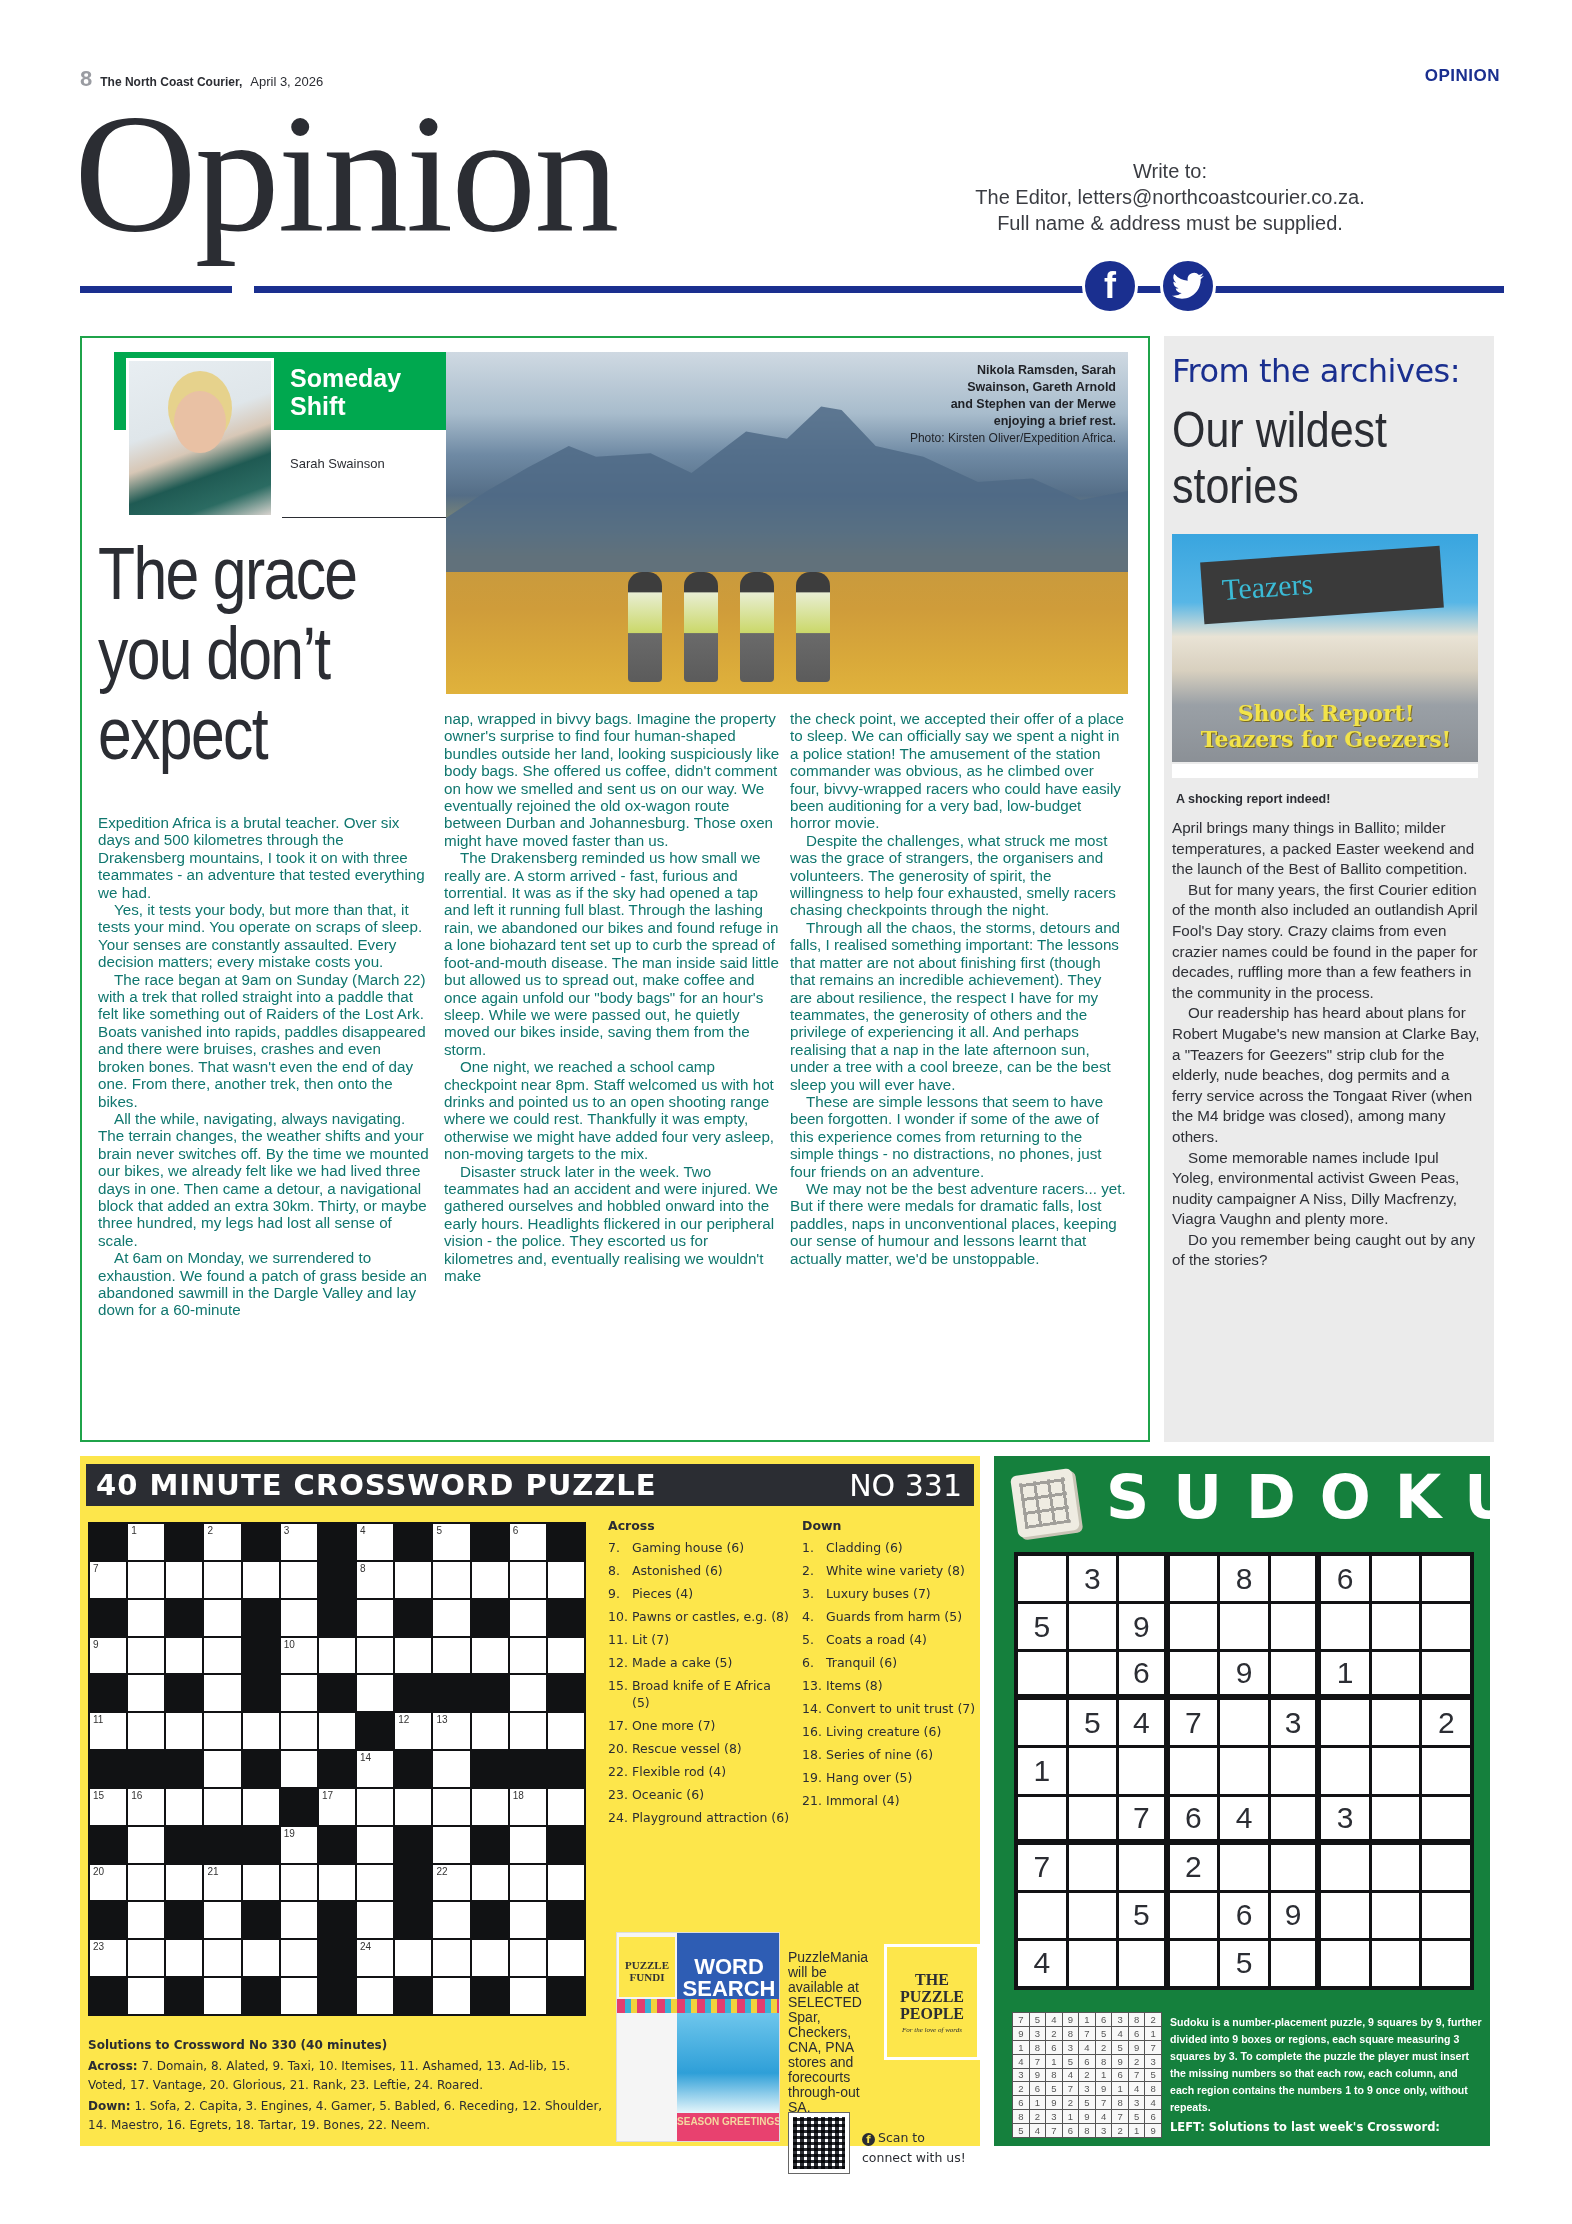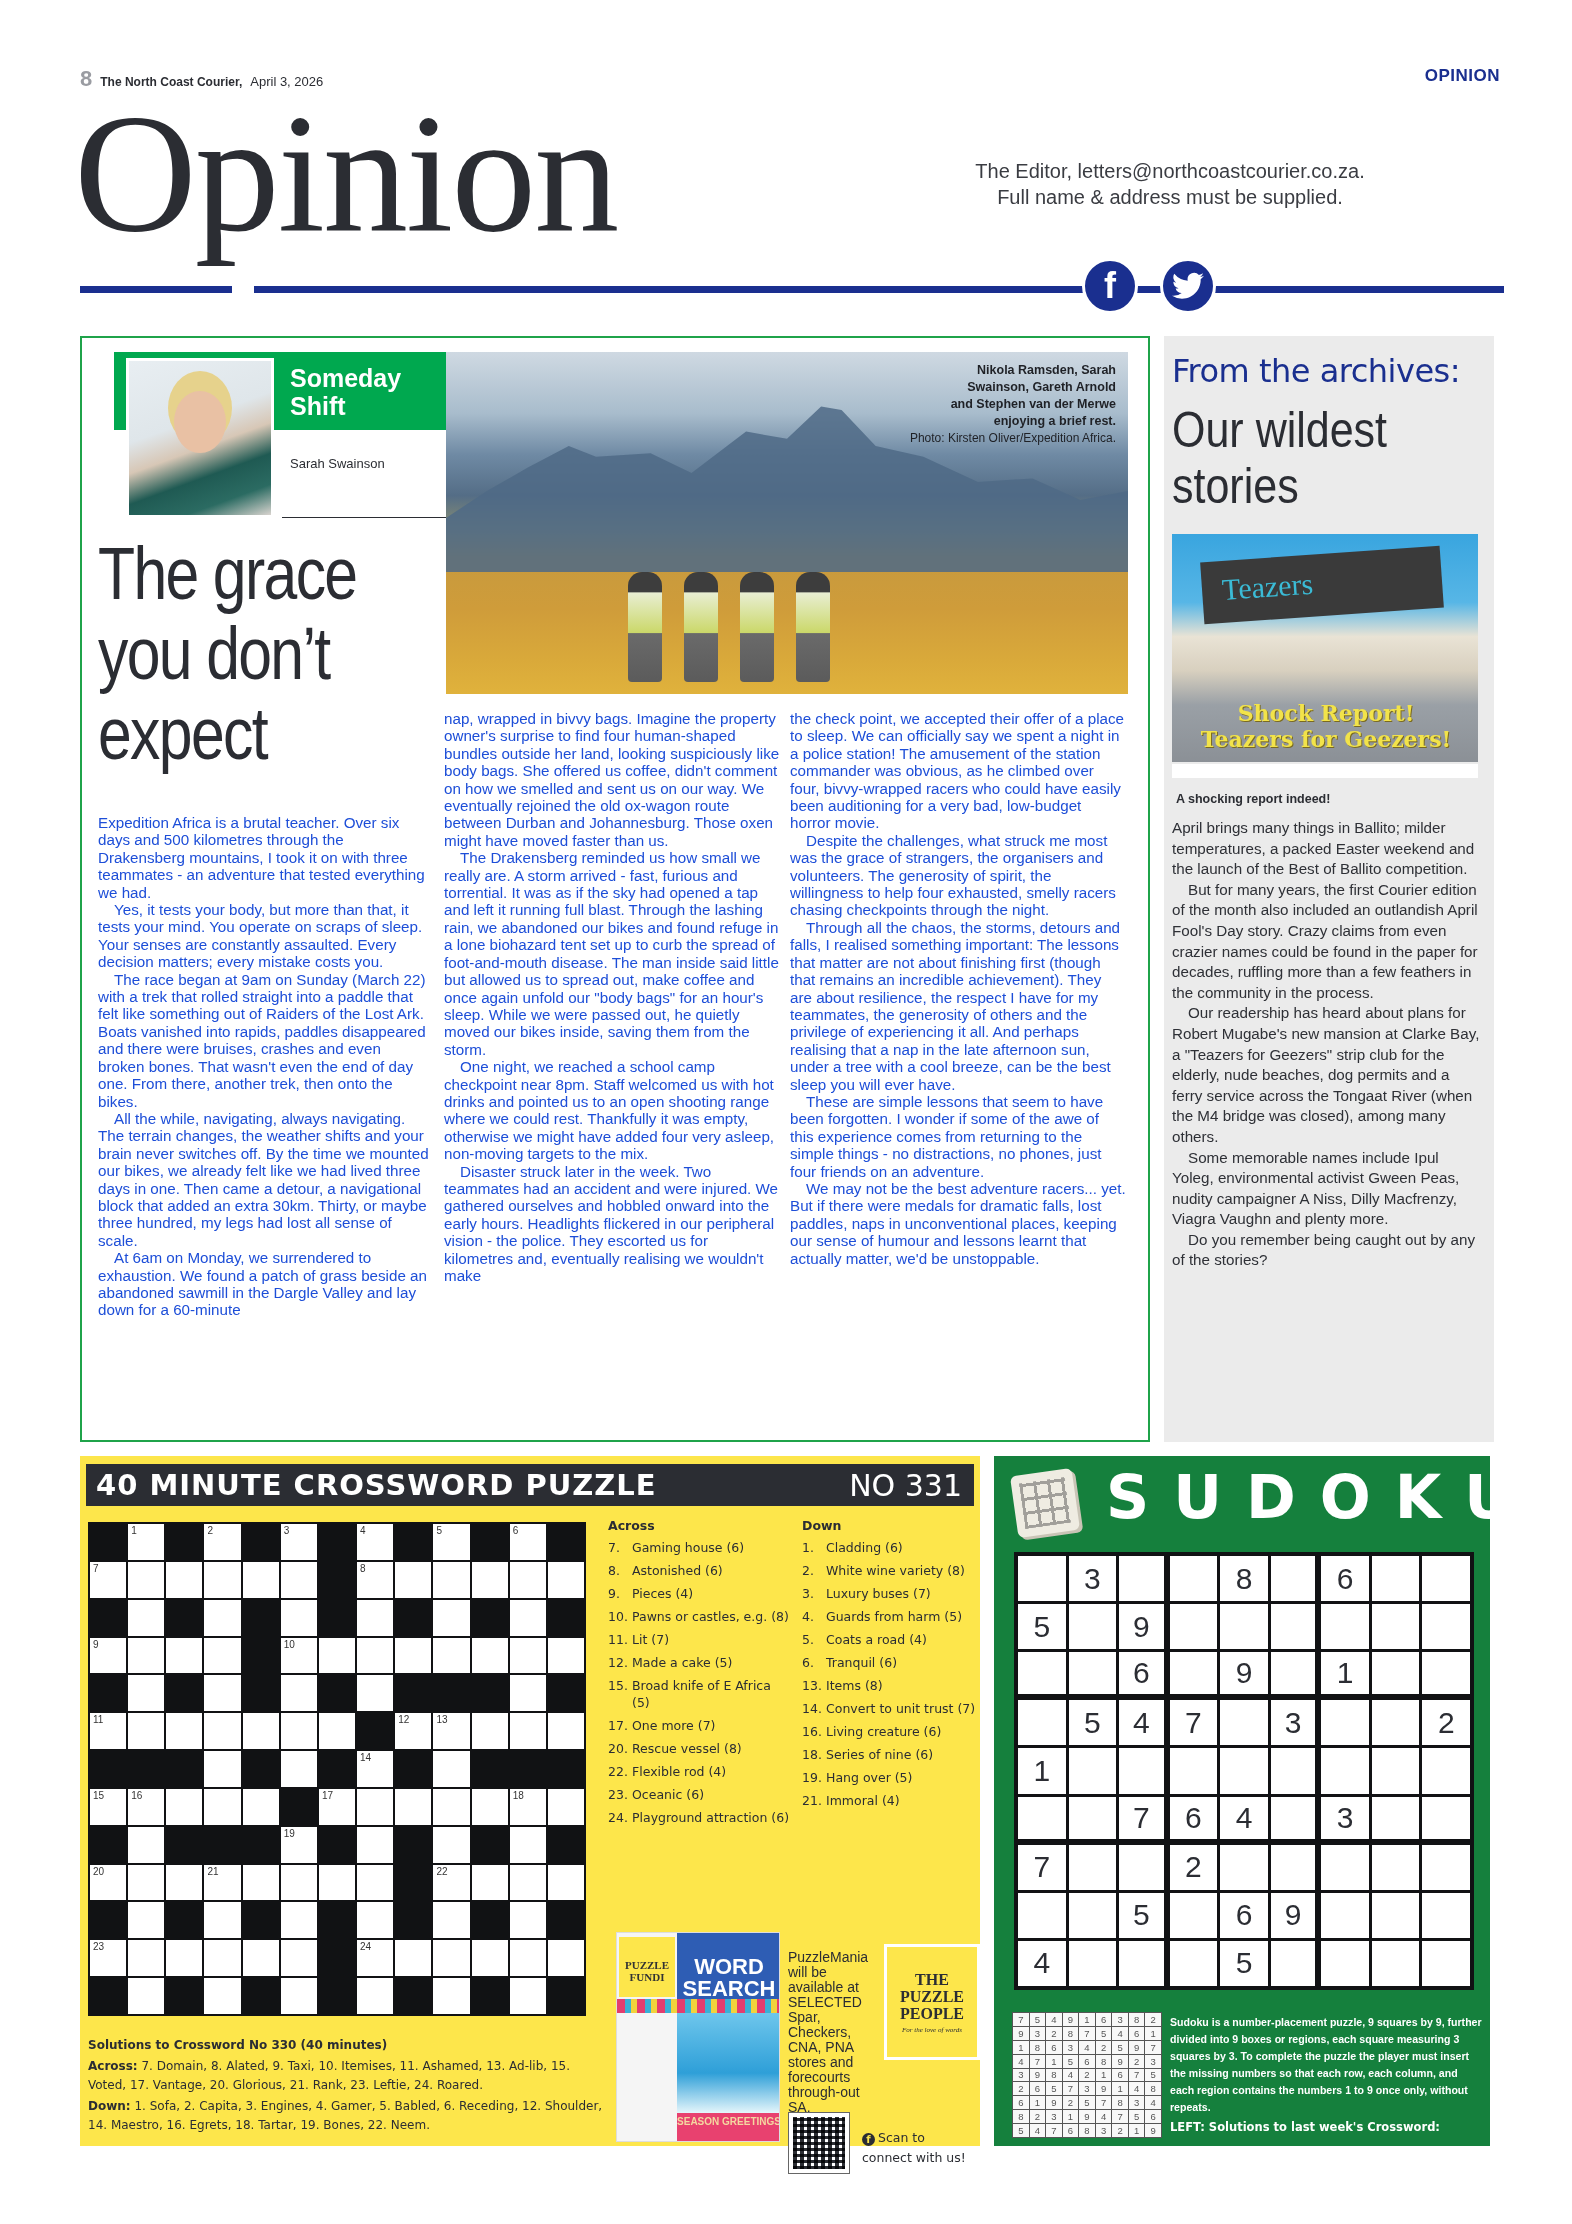--- a/index.html
+++ b/index.html
@@ -32,21 +32,21 @@
 
   .headline { position: absolute; left: 16px; top: 196px; width: 340px; font-family: "Liberation Sans", sans-serif; font-size: 74px; line-height: 80px; color: #2b2d33; letter-spacing: -2px; transform: scaleX(0.82); transform-origin: left top; width: 420px; }
 
   .hero { position: absolute; left: 364px; top: 14px; width: 682px; height: 342px; overflow: hidden; background: linear-gradient(180deg,#cfd9e2 0%,#a8bccc 18%,#6f8aa4 30%,#546d86 42%,#8a8f71 52%,#c79a3e 60%,#cf9c3a 75%,#d9a93a 90%,#e0b23c 100%); }
   .hero .mtn { position: absolute; left: 0; top: 40px; width: 682px; height: 180px; background: #4f6a86; clip-path: polygon(0 70%,6% 55%,12% 42%,18% 30%,22% 36%,30% 34%,36% 45%,44% 22%,50% 26%,55% 8%,58% 10%,63% 30%,70% 36%,78% 50%,86% 48%,93% 60%,100% 55%,100% 100%,0 100%); opacity: 0.85; }
   .hero .people { position: absolute; left: 182px; top: 220px; display: flex; gap: 22px; }
   .hero .person { width: 34px; height: 110px; border-radius: 14px 14px 4px 4px; background: linear-gradient(180deg,#3d3d3d 0%,#3d3d3d 18%,#e8eed2 19%,#cbd86a 55%,#6a6a6a 56%,#5b5b5b 100%); }
   .hero .caption { position: absolute; right: 12px; top: 10px; text-align: right; font-size: 12.5px; line-height: 17px; font-weight: bold; color: #1f2126; }
   .hero .caption .credit { font-weight: normal; font-size: 12px; }
 
-  .body-col { position: absolute; font-size: 15.2px; line-height: 17.4px; color: #1d4ed8; text-align: left; }
+  .body-col { position: absolute; font-size: 15.2px; line-height: 17.4px; color: #0f766e; text-align: left; }
   .body-col p { text-indent: 0; }
   .body-col p + p { text-indent: 16px; }
   .col1 { left: 16px; top: 476px; width: 332px; }
   .col2 { left: 362px; top: 372px; width: 336px; }
   .col3 { left: 708px; top: 372px; width: 336px; }
 
   
   .archive { position: absolute; left: 1164px; top: 336px; width: 330px; height: 1106px; background: #ebebeb; }
   .archive .kicker { position: absolute; left: 8px; top: 16px; font-size: 32px; color: #1a2f8f; font-family: "DejaVu Sans", sans-serif; letter-spacing: -0.5px; }
   .archive .title { position: absolute; left: 8px; top: 66px; font-size: 50px; line-height: 56px; color: #2b2d33; transform: scaleX(0.86); transform-origin: left top; width: 360px; }
@@ -113,20 +113,21 @@
 <body>
 
 <div class="folio">
   <span class="pg">8</span>
   <span class="paper">The North Coast Courier,</span>
   <span class="date">April 3, 2026</span>
 </div>
 <div class="section-tag">OPINION</div>
 <div class="masthead">Opinion</div>
 <div class="write-to">
+  <div>Write to:</div>
   <div>The Editor, letters@northcoastcourier.co.za.</div>
   <div>Full name &amp; address must be supplied.</div>
 </div>
 <div class="rule-blue"></div>
 <div class="rule-gap"></div>
 <div class="social fb">f</div>
 <div class="social tw">
   <svg width="32" height="28" viewBox="0 0 24 20">
       <path fill="#fff" d="M24 2.4a9.8 9.8 0 0 1-2.8.8A4.9 4.9 0 0 0 23.3.5a9.9 9.9 0 0 1-3.1 1.2A4.9 4.9 0 0 0 11.8 6 14 14 0 0 1 1.7.9a4.9 4.9 0 0 0 1.5 6.6A4.9 4.9 0 0 1 1 6.9a4.9 4.9 0 0 0 3.9 4.8 4.9 4.9 0 0 1-2.2.1 4.9 4.9 0 0 0 4.6 3.4A9.9 9.9 0 0 1 0 17.3 14 14 0 0 0 7.5 19.5c9 0 14-7.5 14-14v-.6A10 10 0 0 0 24 2.4z"></path>
     </svg>

